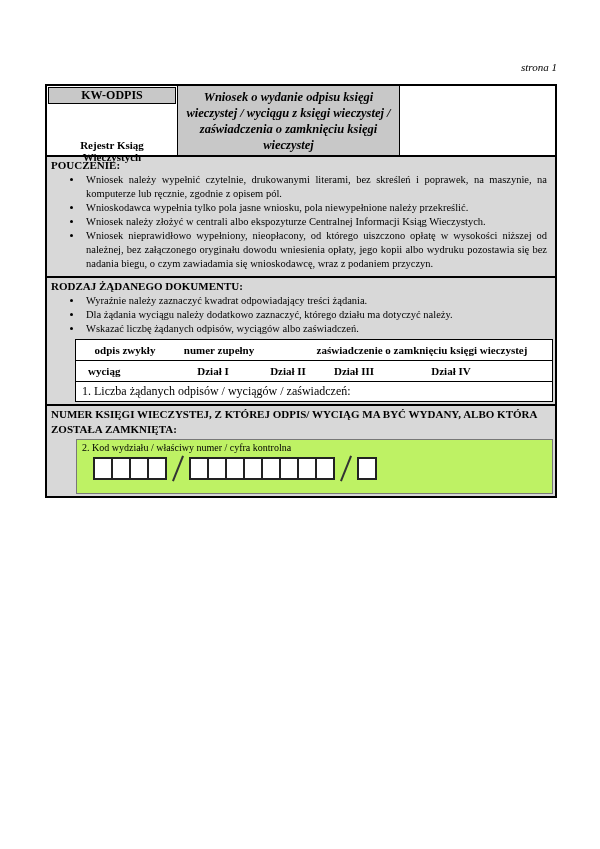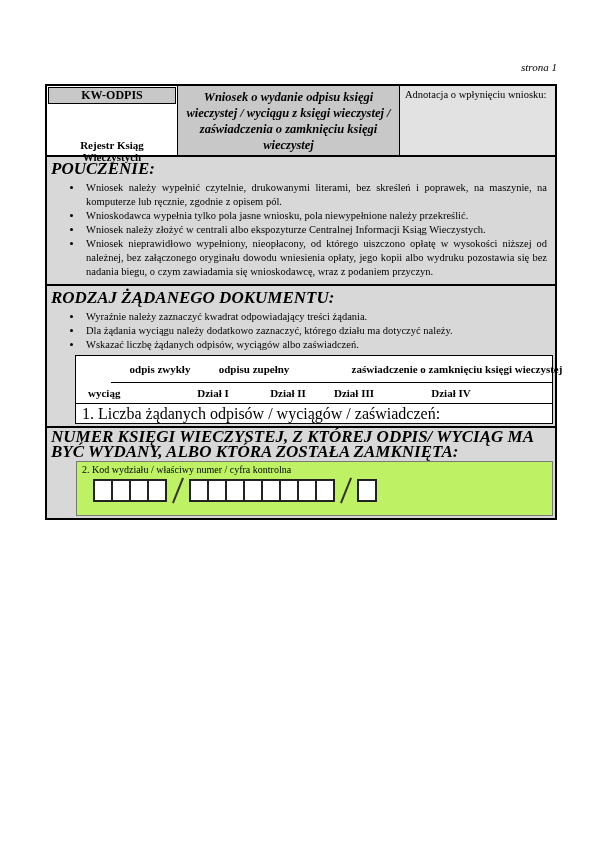--- a/index.html
+++ b/index.html
@@ -19,33 +19,33 @@
               font-weight:bold; font-size:12px; }
   .register { flex:1; display:flex; align-items:center; justify-content:center;
               font-weight:bold; font-size:11px; text-align:center; padding:0 4px; }
   .hdr-title { width:223px; border-left:1px solid #000; border-right:1px solid #000;
                background:#c8c8c8; font-weight:bold; font-size:12.5px; line-height:16px;
                text-align:center; padding:2px 6px; display:flex; align-items:center;font-style:italic; }
   .hdr-annot { flex:1; background:#e2e2e2; font-size:10.5px; padding:3px 5px; }
 
   
   .section { background:#d8d8d8; }
-  .sec-head { font-weight:bold; font-size:17px; padding:2px 4px 0 4px;font-style:italic; }
+  .sec-head { font-weight:bold; font-size:11px; padding:2px 4px 0 4px; }
   ul.bullets { list-style:disc; margin:2px 0 0 0; padding-left:36px; }
   ul.bullets li { font-size:10.5px; line-height:14px; padding-left:3px;
                   padding-right:8px; text-align:justify; }
   .pouczenie { border-bottom:2px solid #000; padding-bottom:5px; }
   .rodzaj { border-bottom:2px solid #000; padding-bottom:2px; }
 
   
   .doc-table { margin:3px 2px 0 28px; background:#fff; border:1px solid #000; }
   .dt-row { position:relative; }
-  .dt-row1 { height:27px; border-bottom:1px solid #000;margin-left:35px; }
+  .dt-row1 { height:21px; border-bottom:1px solid #000; }
   .dt-row2 { height:21px; border-bottom:1px solid #000; }
-  .dt-row3 { height:19px; font-size:16px; display:flex; align-items:center; padding-left:6px; }
+  .dt-row3 { height:19px; font-size:12px; display:flex; align-items:center; padding-left:6px; }
   .dt-row1 span, .dt-row2 span { position:absolute; top:50%; transform:translate(-50%,-50%);
                                  font-weight:bold; font-size:11px; white-space:nowrap; }
   .dt-row2 .w { left:12px; transform:translate(0,-50%); }
   .dt-row1 .c1 { left:49px; } .dt-row1 .c2 { left:143px; } .dt-row1 .c3 { left:346px; }
   .dt-row2 .d1 { left:137px; } .dt-row2 .d2 { left:212px; }
   .dt-row2 .d3 { left:278px; } .dt-row2 .d4 { left:375px; }
 
   
   .numer { padding-bottom:2px; }
   .numer .sec-head { line-height:15px; padding-top:1px; }
@@ -69,23 +69,20 @@
   <div class="form">
 
     <div class="hdr-row">
       <div class="hdr-left">
         <div class="code-box">KW-ODPIS</div>
         <div class="register">Rejestr Ksiąg Wieczystych</div>
       </div>
       <div class="hdr-title">
         <span>Wniosek o wydanie odpisu księgi wieczystej / wyciągu z księgi wieczystej / zaświadczenia o zamknięciu księgi wieczystej</span>
       </div>
-      <div class="hdr-annot">
-        <span>Adnotacja o wpłynięciu wniosku:</span>
-      </div>
     </div>
 
     <div class="section pouczenie">
       <div class="sec-head">POUCZENIE:</div>
       <ul class="bullets">
         <li>Wniosek należy wypełnić czytelnie, drukowanymi literami, bez skreśleń i poprawek, na maszynie, na komputerze lub ręcznie, zgodnie z opisem pól.</li>
         <li>Wnioskodawca wypełnia tylko pola jasne wniosku, pola niewypełnione należy przekreślić.</li>
         <li>Wniosek należy złożyć w centrali albo ekspozyturze Centralnej Informacji Ksiąg Wieczystych.</li>
         <li>Wniosek nieprawidłowo wypełniony, nieopłacony, od którego uiszczono opłatę w wysokości niższej od należnej, bez załączonego oryginału dowodu wniesienia opłaty, jego kopii albo wydruku pozostawia się bez nadania biegu, o czym zawiadamia się wnioskodawcę, wraz z podaniem przyczyn.</li>
       </ul>
@@ -94,21 +91,21 @@
     <div class="section rodzaj">
       <div class="sec-head">RODZAJ ŻĄDANEGO DOKUMENTU:</div>
       <ul class="bullets">
         <li>Wyraźnie należy zaznaczyć kwadrat odpowiadający treści żądania.</li>
         <li>Dla żądania wyciągu należy dodatkowo zaznaczyć, którego działu ma dotyczyć należy.</li>
         <li>Wskazać liczbę żądanych odpisów, wyciągów albo zaświadczeń.</li>
       </ul>
       <div class="doc-table">
         <div class="dt-row dt-row1">
           <span class="c1">odpis zwykły</span>
-          <span class="c2">odpisu zupełny</span>
+          <span class="c2">numer zupełny</span>
           <span class="c3">zaświadczenie o zamknięciu księgi wieczystej</span>
         </div>
         <div class="dt-row dt-row2">
           <span class="w">wyciąg</span>
           <span class="d1">Dział I</span>
           <span class="d2">Dział II</span>
           <span class="d3">Dział III</span>
           <span class="d4">Dział IV</span>
         </div>
         <div class="dt-row dt-row3">

